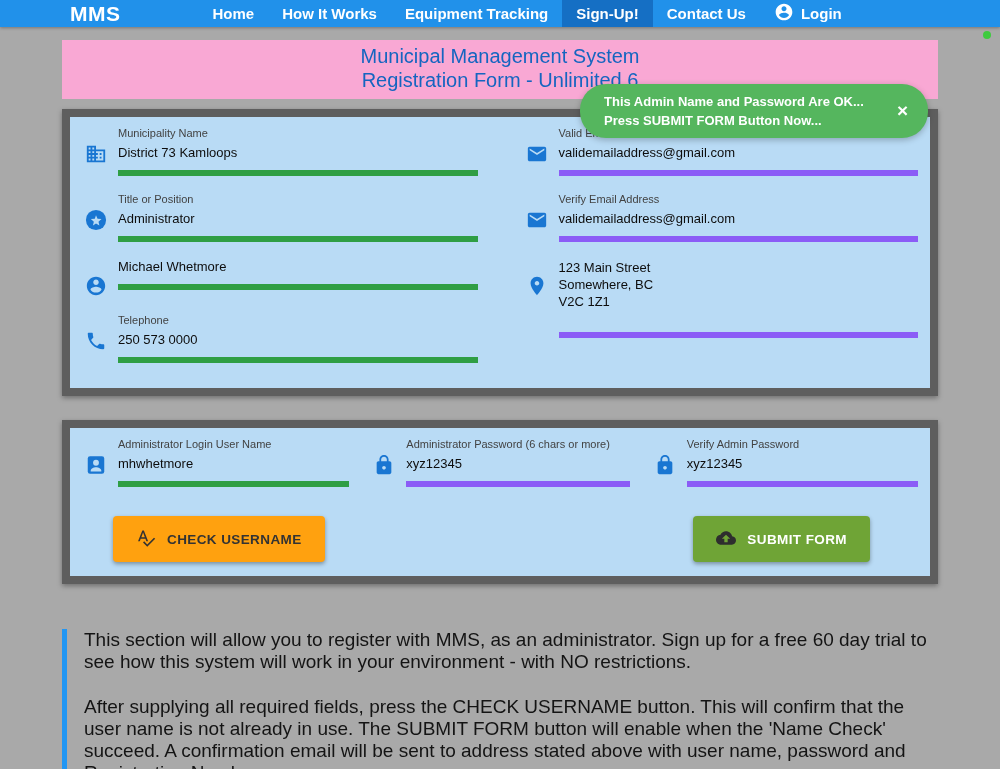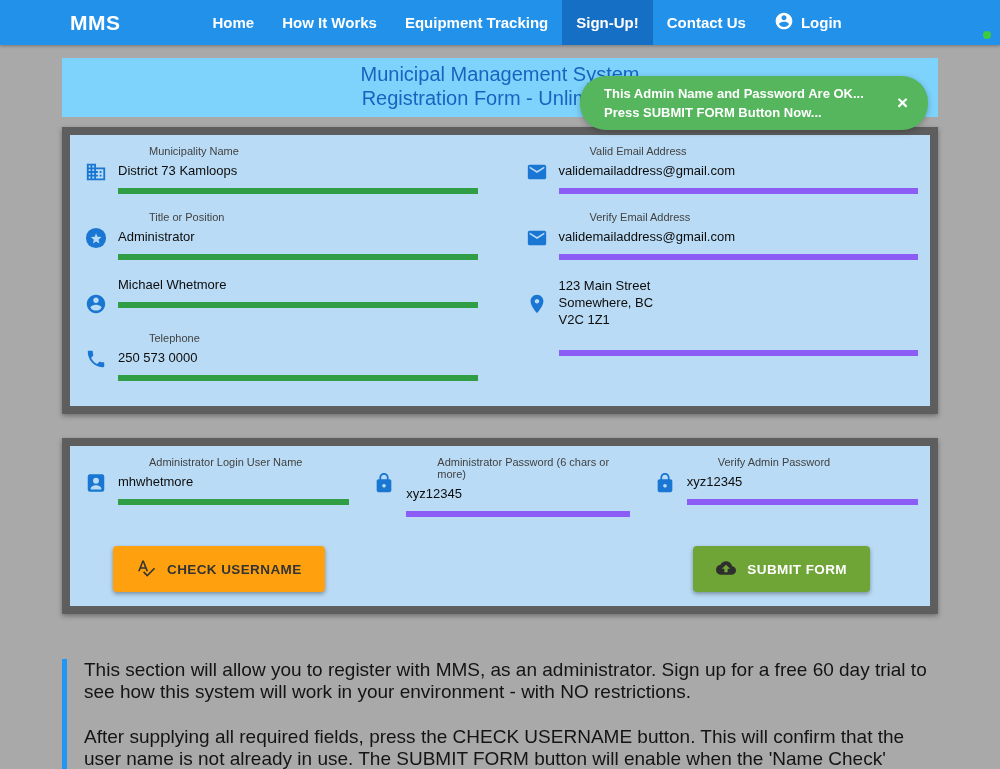--- a/index.html
+++ b/index.html
@@ -4,47 +4,47 @@
 <style>
   html, body { margin:0; padding:0; }
   body {
     width:1000px; height:769px; overflow:hidden;
     background:#a9a9a9;
     font-family:"Liberation Sans", sans-serif;
     position:relative;
   }
   
   .navbar {
-    height:45px; background:#2191ea; display:flex; align-items:stretch;
+    height:27px; background:#2191ea; display:flex; align-items:stretch;
     position:relative; box-shadow:0 1px 3px rgba(0,0,0,.3);
   }
   .brand {
     display:flex; align-items:center; padding-left:70px;
     color:#fff; font-size:21px; font-weight:700; letter-spacing:.5px; cursor:pointer;
   }
   .nav-items { display:flex; margin-left:78px; align-items:stretch; }
   .nav-item {
     display:flex; align-items:center; padding:0 14px; color:#fff;
     font-size:15px; font-weight:700; cursor:pointer; text-decoration:none; white-space:nowrap;
   }
   .nav-item.active { background:#156fc4; }
   .nav-item.login svg { width:20px; height:20px; margin-right:7px; }
   .status-dot {
     position:absolute; right:9px; top:31px; width:8px; height:8px;
     border-radius:50%; background:#3ecb3e;
   }
   
   .banner {
-    margin:13px 62px 10px 62px; background:#7dd3fc; text-align:center;
+    margin:13px 62px 10px 62px; background:#f9a8d4; text-align:center;
     padding:4px 0 7px 0;
   }
   .banner-line { font-size:20px; color:#1565c0; line-height:24px; }
   
   .toast {
-    position:absolute; left:580px; top:76px; width:348px; min-height:54px;
+    position:absolute; left:580px; top:84px; width:348px; min-height:54px;
     background:#55b65e; border-radius:26px; z-index:30;
     display:flex; align-items:center; box-sizing:border-box;
     padding:8px 12px 8px 24px; color:#fff;
     box-shadow:0 2px 6px rgba(0,0,0,.25);
   }
   .toast-lines { flex:1; font-size:13px; font-weight:700; line-height:19px; }
   .toast-close {
     background:none; border:none; color:#fff; font-size:19px; font-weight:700;
     cursor:pointer; padding:0 8px; font-family:inherit;
   }
@@ -55,21 +55,21 @@
   }
   .card-inner { padding:10px 12px 8px 15px; }
   .cols2 { display:grid; grid-template-columns:1fr 1fr; column-gap:48px; }
   .cols3 { display:grid; grid-template-columns:1fr .97fr 1fr; column-gap:24px; }
   .card2 { margin-top:24px; }
   
   .field { display:flex; align-items:flex-start; margin-bottom:17px; }
   .ficon { flex:0 0 33px; padding-top:16px; }
   .ficon svg { width:22px; height:22px; display:block; }
   .fbody { flex:1; min-width:0; }
-  .flabel { font-size:11px; color:#424242; margin-bottom:6px;margin-left:31px; }
+  .flabel { font-size:11px; color:#424242; margin-bottom:6px; }
   .fvalue {
     font-size:13px; color:#0d0d0d; padding-bottom:9px;
     border-bottom:6px solid #8b5cf6; line-height:16px; cursor:text;
   }
   .fvalue .vline { line-height:17px; }
   .fvalue.multiline { padding-bottom:22px; }
   .u-green .fvalue { border-bottom-color:#2f9e44; }
   
   .buttons-row {
     display:flex; justify-content:space-between; align-items:center;

